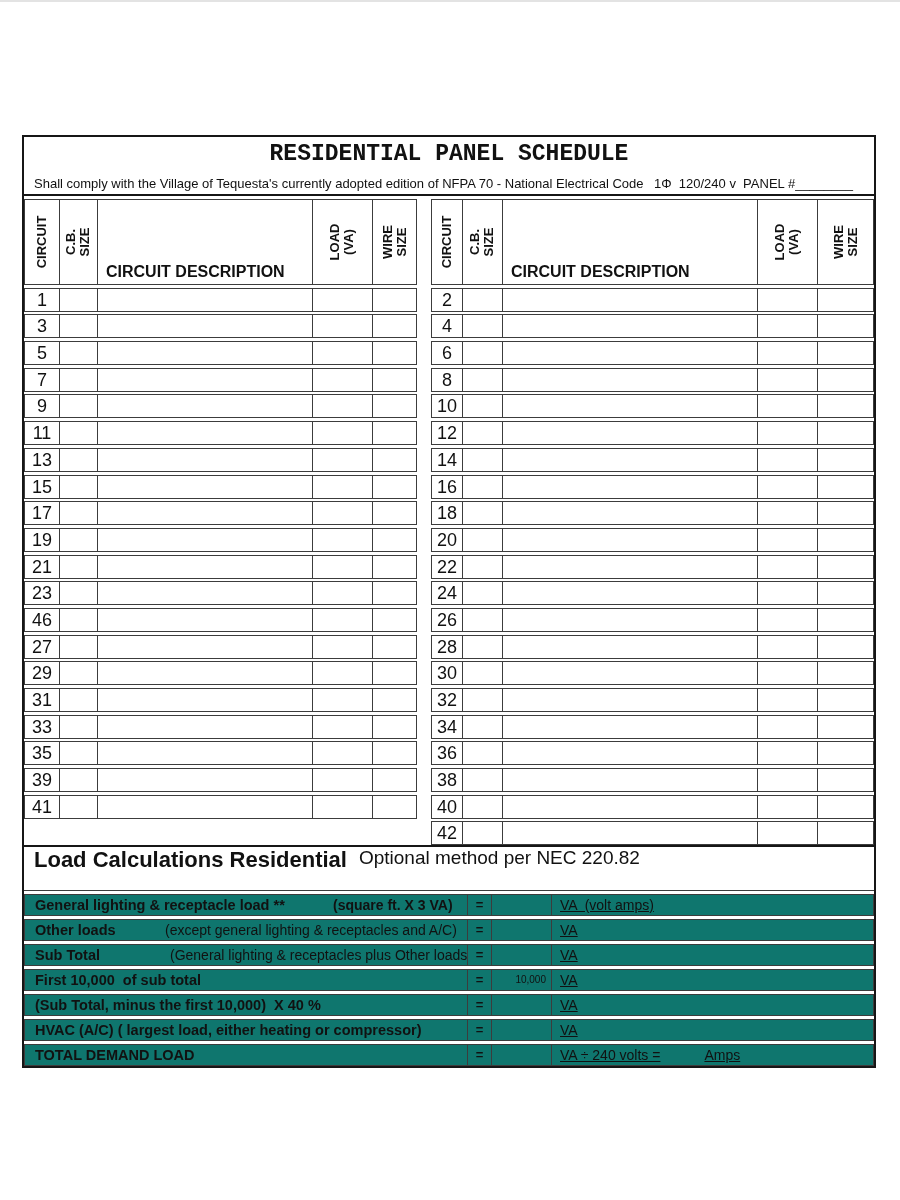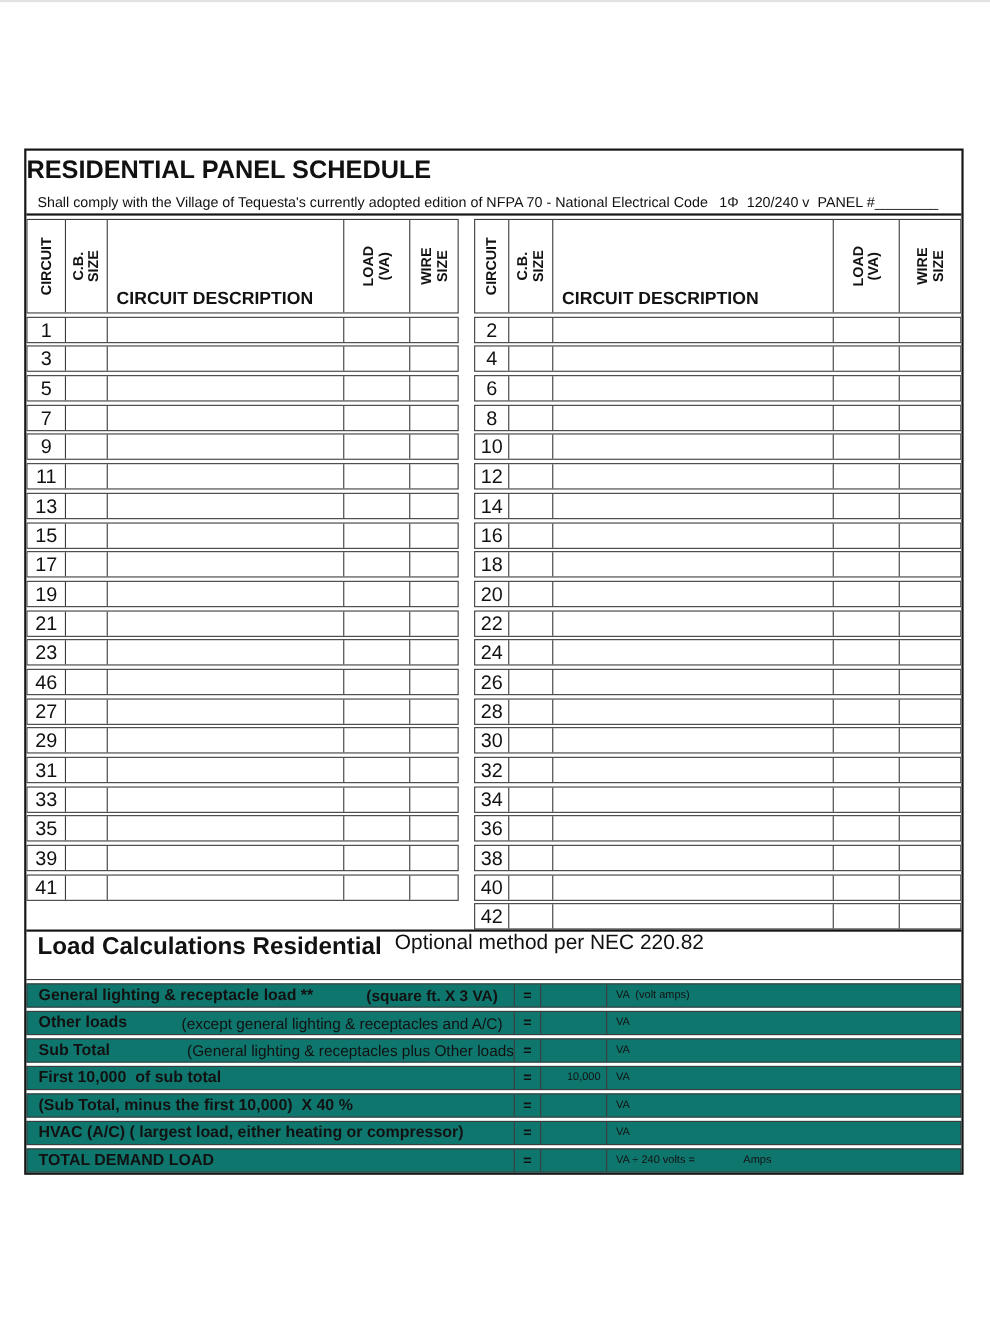--- a/index.html
+++ b/index.html
@@ -25,23 +25,24 @@
     display:flex;flex-direction:column;
   }
   
   .titlebar{
     height:60px;
     border-bottom:2px solid var(--heavy);
     display:flex;flex-direction:column;justify-content:space-between;
     padding:4px 0 2px;
   }
   .doc-title{
-    text-align:left;
+    text-align:center;
     font-size:23px;font-weight:700;letter-spacing:0px;
     line-height:26px;
+    font-family:Liberation Mono, monospace;
   }
   .subtitle-row{
     display:flex;justify-content:space-between;align-items:flex-end;
     padding:0 21px 1px 10px;
     font-size:13px;line-height:15px;
   }
   .subtitle-row span{white-space:pre;}
   
   .panel-tables{
     display:flex;
@@ -118,21 +119,21 @@
     font-size:13px;font-weight:700;
   }
   .cl-val{
     width:60px;border-left:1px solid var(--line);
     display:flex;align-items:center;justify-content:flex-end;
     padding-right:5px;font-size:10px;
   }
   .cl-va{
     width:322px;border-left:1px solid var(--line);
     display:flex;align-items:center;
-    padding-left:8px;font-size:10px;white-space:pre;
+    padding-left:8px;font-size:14px;white-space:pre;text-decoration:underline;
   }
   .amps{margin-left:44px;}
   .calc-rows .calc-row:nth-child(1) .lbl-main{min-width:298px;}
   .calc-rows .calc-row:nth-child(1) .lbl-note{font-weight:700;}
   .calc-rows .calc-row:nth-child(2) .lbl-main{min-width:130px;}
   .calc-rows .calc-row:nth-child(3) .lbl-main{min-width:135px;}
 </style>
 </head>
 <body>
 

